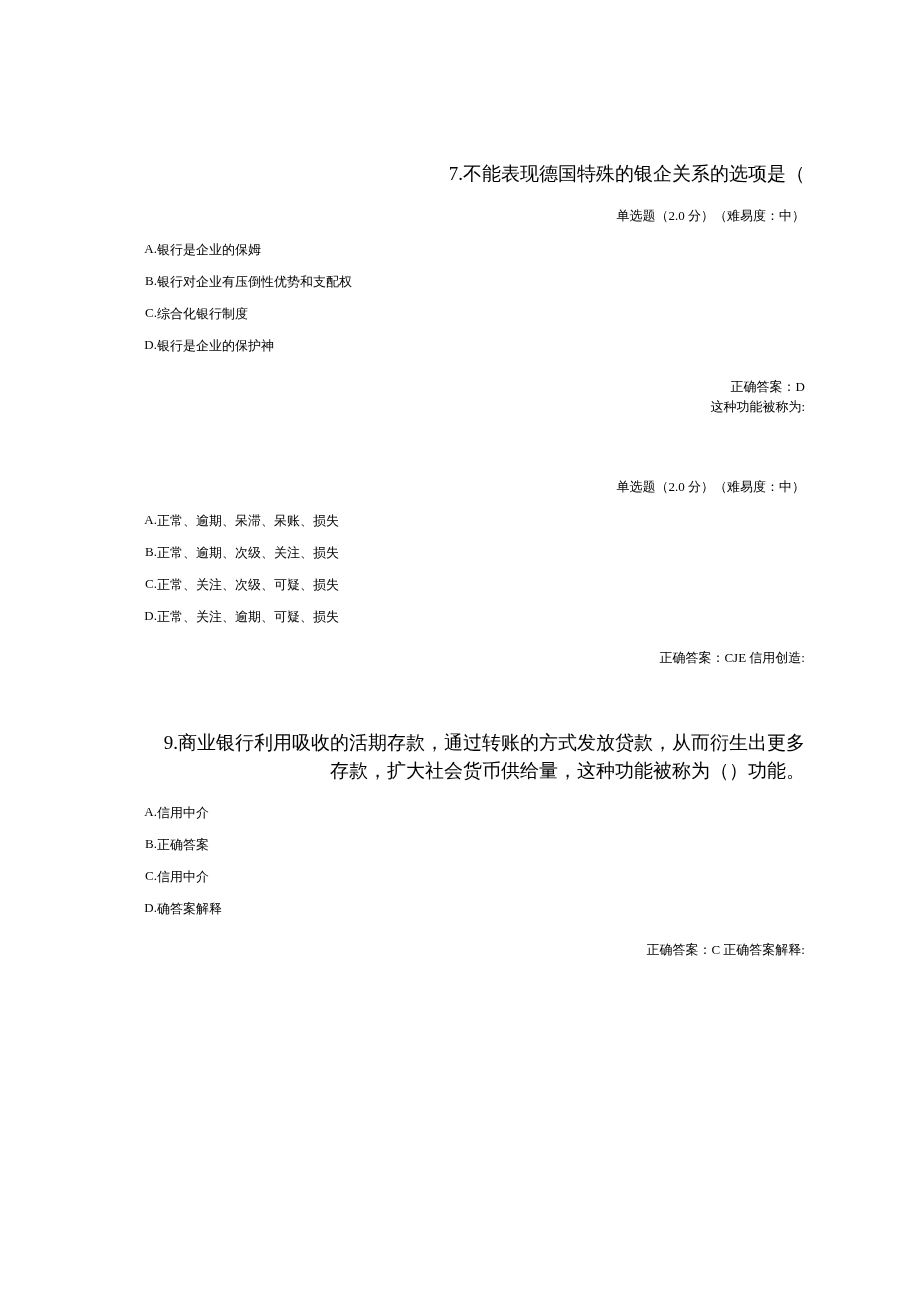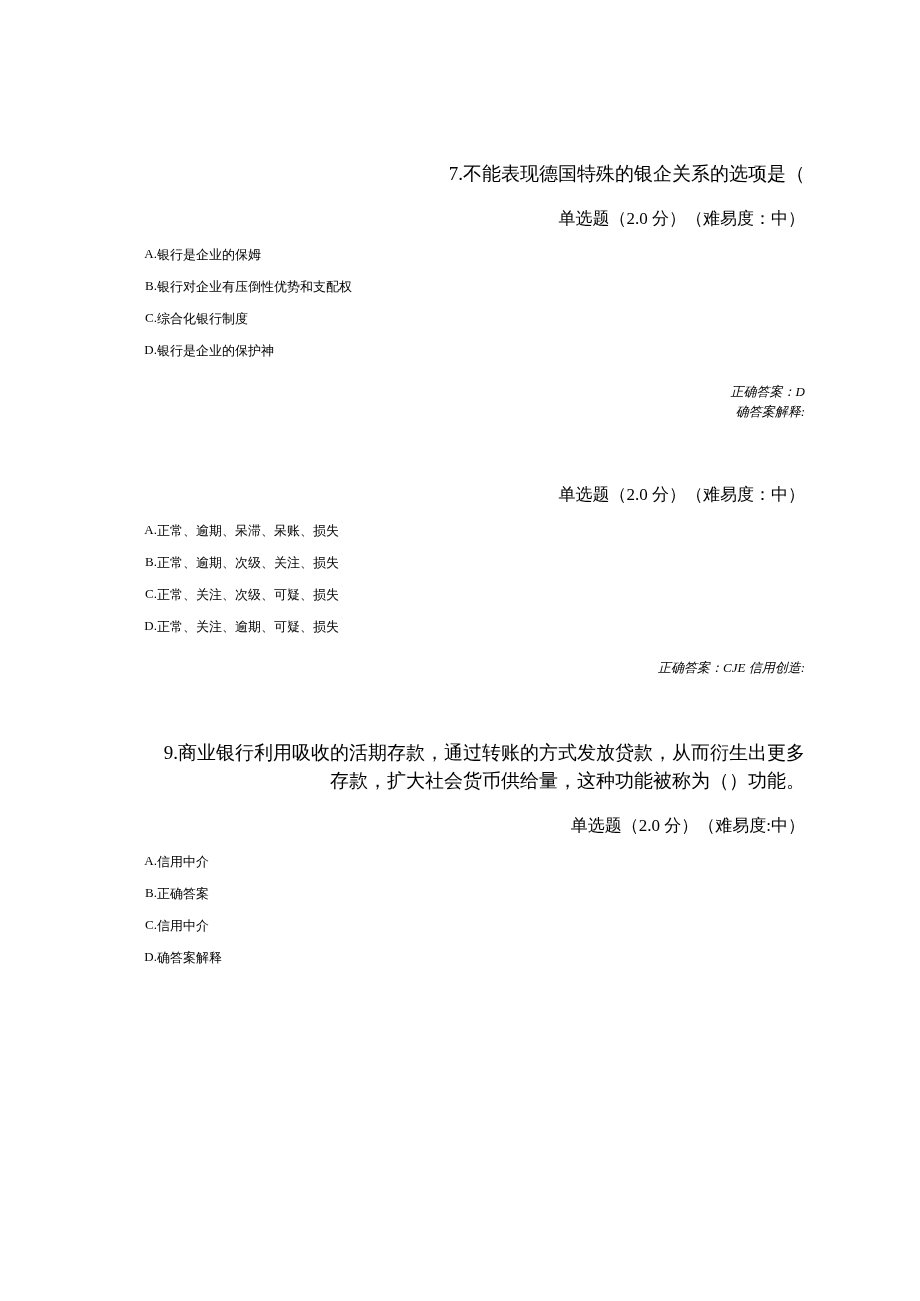--- a/index.html
+++ b/index.html
@@ -20,39 +20,38 @@
   .q-title {
     font-size: 19px;
     margin-bottom: 18px;
     line-height: 1.5;
   }
   .q-num {
     display: inline-block;
     width: 50px;
   }
   .meta {
-    font-size: 17px;
+    font-size: 13px;
     margin-bottom: 16px;
   }
   .options {
     font-size: 13px;
   }
   .option-row {
     margin-bottom: 14px;
     display: flex;
   }
   .opt-letter {
     display: inline-block;
     width: 42px;
   }
   .answer {
     font-size: 13px;
     margin-top: 22px;
     line-height: 1.6;
-    font-style: italic;
   }
 </style>
 </head>
 <body>
 
 <div class="page">
 
   <div class="question">
     <div class="q-title">
       <span class="q-num">7.</span><span>不能表现德国特殊的银企关系的选项是（</span>
@@ -71,21 +70,21 @@
           <span class="opt-letter">C.</span>
           <span>综合化银行制度</span>
         </div>
       <div class="option-row">
           <span class="opt-letter">D.</span>
           <span>银行是企业的保护神</span>
         </div>
     </div>
     <div class="answer">
       <div>正确答案：D</div>
-      <div>确答案解释:</div>
+      <div>这种功能被称为:</div>
     </div>
   </div>
 
   <div class="question">
     <div class="meta">单选题（2.0 分）（难易度：中）</div>
     <div class="options">
       <div class="option-row">
           <span class="opt-letter">A.</span>
           <span>正常、逾期、呆滞、呆账、损失</span>
         </div>
@@ -104,35 +103,37 @@
     </div>
     <div class="answer">
       <div>正确答案：CJE 信用创造:</div>
     </div>
   </div>
 
   <div class="question">
     <div class="q-title">
       <span class="q-num">9.</span><span>商业银行利用吸收的活期存款，通过转账的方式发放贷款，从而衍生出更多存款，扩大社会货币供给量，这种功能被称为（）功能。</span>
     </div>
-    <div class="meta">单选题（2.0 分）（难易度:中）</div>
     <div class="options">
       <div class="option-row">
           <span class="opt-letter">A.</span>
           <span>信用中介</span>
         </div>
       <div class="option-row">
           <span class="opt-letter">B.</span>
           <span>正确答案</span>
         </div>
       <div class="option-row">
           <span class="opt-letter">C.</span>
           <span>信用中介</span>
         </div>
       <div class="option-row">
           <span class="opt-letter">D.</span>
           <span>确答案解释</span>
         </div>
     </div>
+    <div class="answer">
+      <div>正确答案：C 正确答案解释:</div>
+    </div>
   </div>
 
 
 </div>
 
 </body></html>

